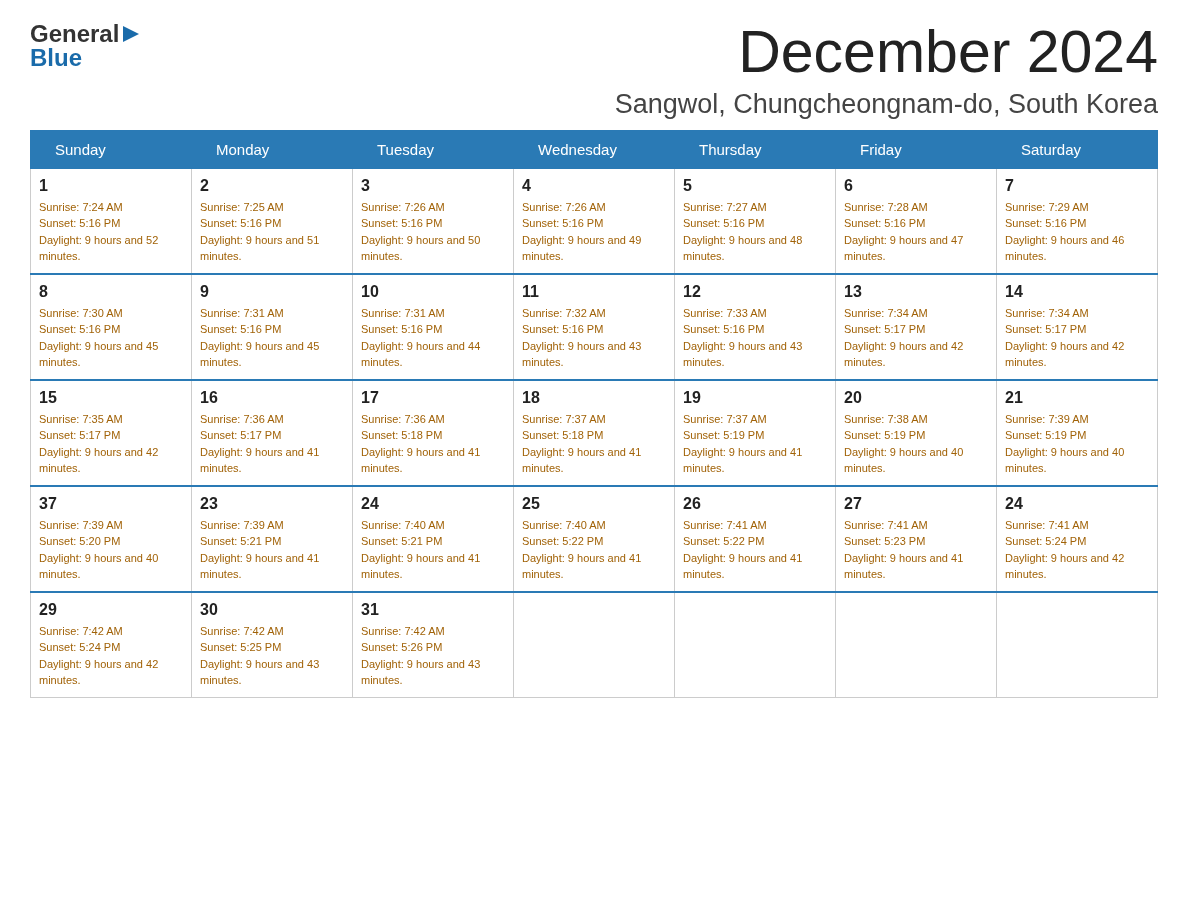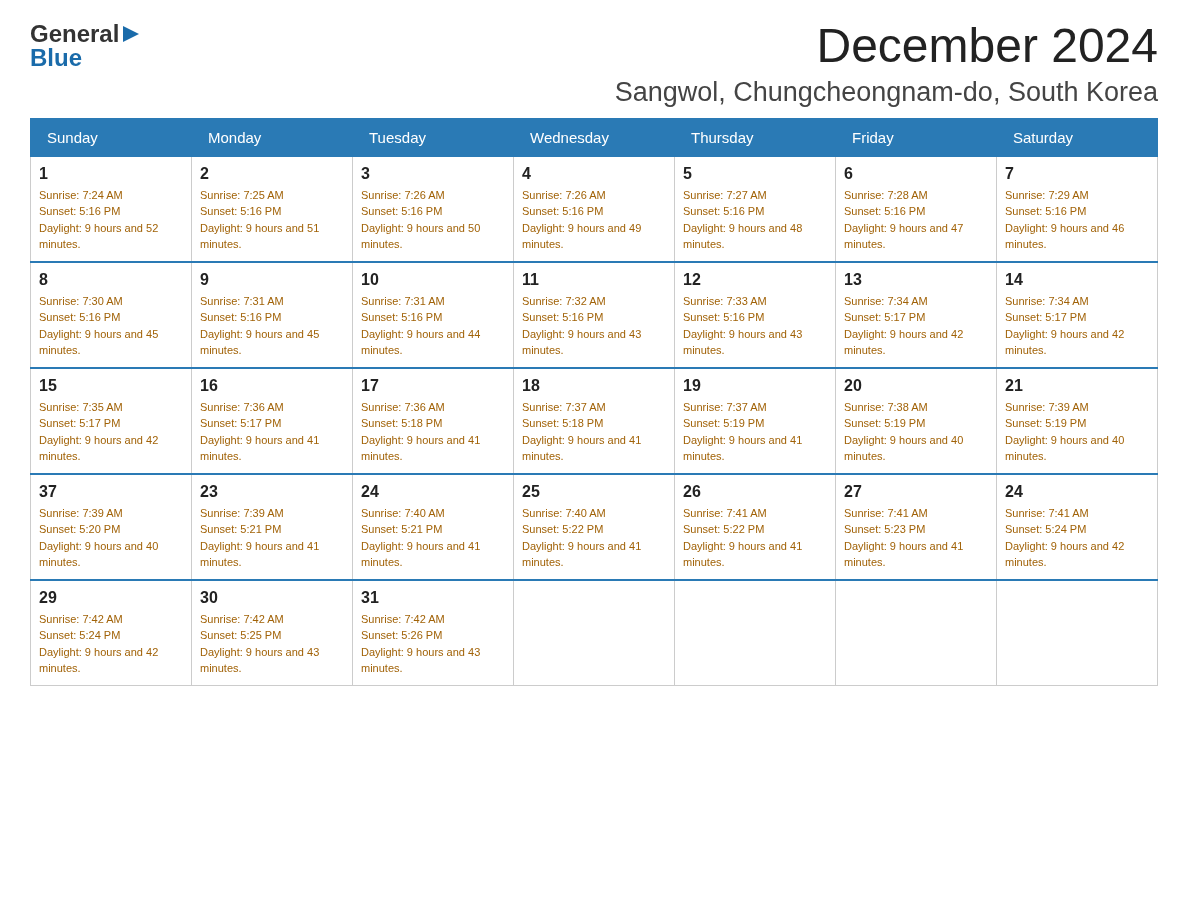--- a/index.html
+++ b/index.html
@@ -22,39 +22,39 @@
     }
     .logo-line1 {
       display: flex;
       align-items: center;
       justify-content: center;
     }
     .title-area {
       text-align: right;
     }
     .page-title {
-      font-size: 48px;
+      font-size: 59px;
       font-weight: normal;
       color: #222;
       line-height: 1.1;
     }
     .subtitle {
       font-size: 27px;
       color: #444;
       margin-top: 4px;
     }
     .calendar {
       width: 100%;
       border-collapse: collapse;
       margin-top: 8px;
     }
     .calendar th {
       background-color: #2a7ab5;
       color: #fff;
-      padding: 10px 16px;
+      padding: 10px 24px;
       text-align: left;
       font-size: 15px;
       font-weight: normal;
       border: 1px solid #2a7ab5;
     }
     .calendar td {
       vertical-align: top;
       padding: 8px;
       border: 1px solid #ccc;
       width: 14.28%;

